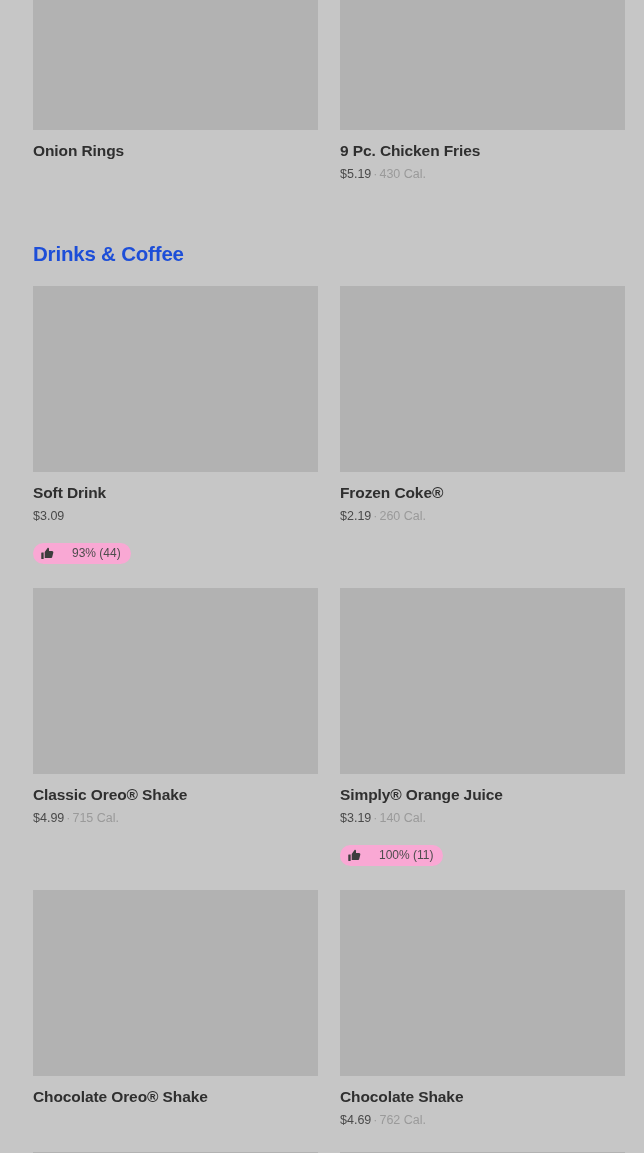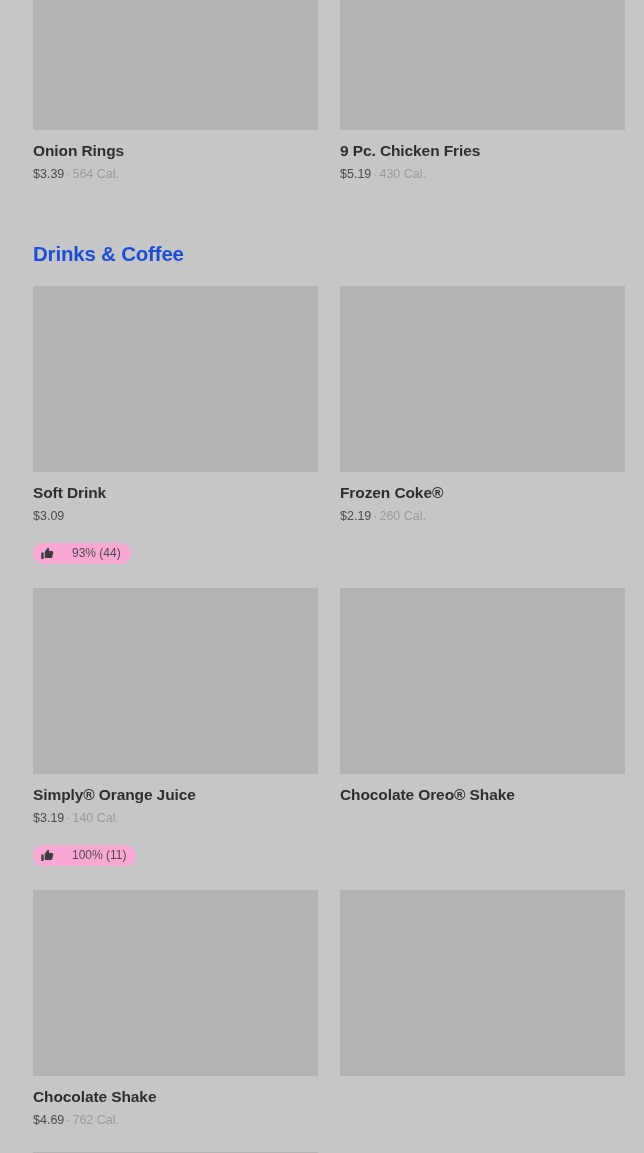--- a/index.html
+++ b/index.html
@@ -125,23 +125,20 @@
 </head>
 <body>
 
 <div class="page">
 
   <div class="menu-grid first-grid">
 
     <div class="card">
       <div class="card-photo tall"></div>
       <div class="card-title">Onion Rings</div>
-      <div class="card-meta">
-        <span class="card-price">$3.39</span><span class="meta-sep">·</span><span class="card-cal">564 Cal.</span>
-      </div>
     </div>
 
     <div class="card">
       <div class="card-photo tall"></div>
       <div class="card-title">9 Pc. Chicken Fries</div>
       <div class="card-meta">
         <span class="card-price">$5.19</span><span class="meta-sep">·</span><span class="card-cal">430 Cal.</span>
       </div>
     </div>
 
@@ -168,20 +165,27 @@
     </div>
 
     <div class="card">
       <div class="card-photo"></div>
       <div class="card-title">Frozen Coke®</div>
       <div class="card-meta">
         <span class="card-price">$2.19</span><span class="meta-sep">·</span><span class="card-cal">260 Cal.</span>
       </div>
     </div>
 
+    <div class="card">
+      <div class="card-photo"></div>
+      <div class="card-title">Classic Oreo® Shake</div>
+      <div class="card-meta">
+        <span class="card-price">$4.99</span><span class="meta-sep">·</span><span class="card-cal">715 Cal.</span>
+      </div>
+    </div>
 
     <div class="card">
       <div class="card-photo"></div>
       <div class="card-title">Simply® Orange Juice</div>
       <div class="card-meta">
         <span class="card-price">$3.19</span><span class="meta-sep">·</span><span class="card-cal">140 Cal.</span>
       </div>
       <div class="rating-badge">
         <span class="thumb-icon">
           <svg viewBox="0 0 24 24" aria-hidden="true">

